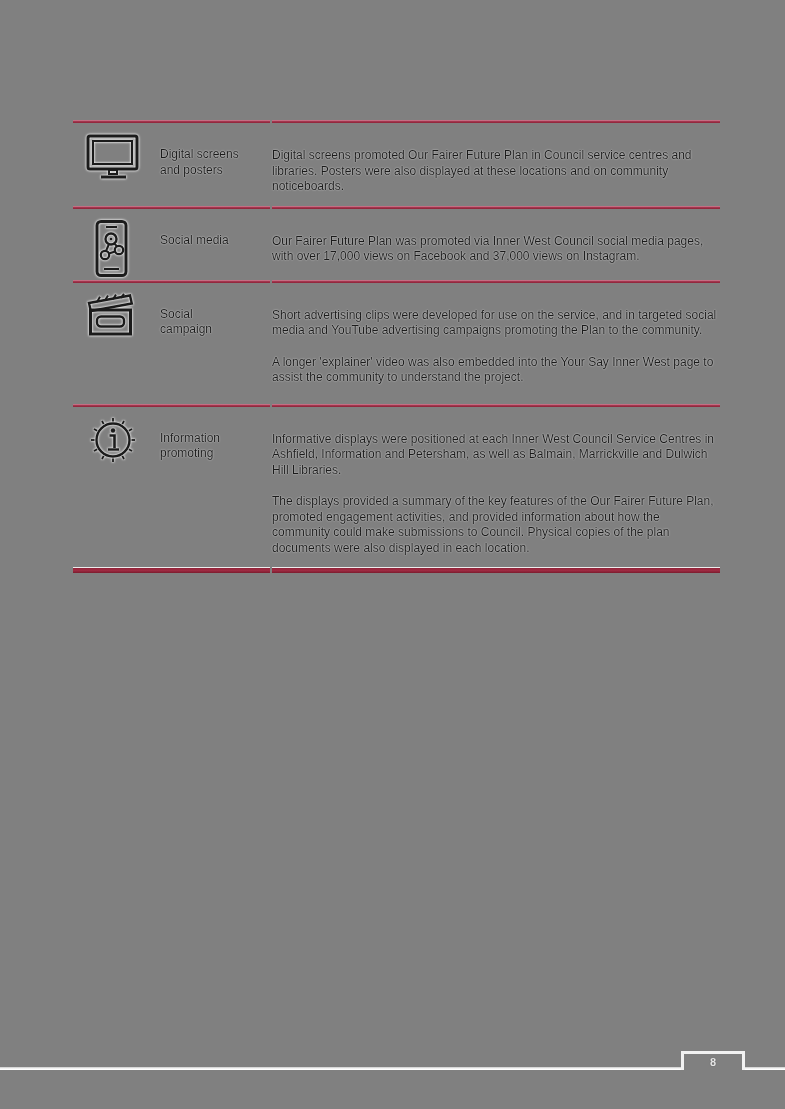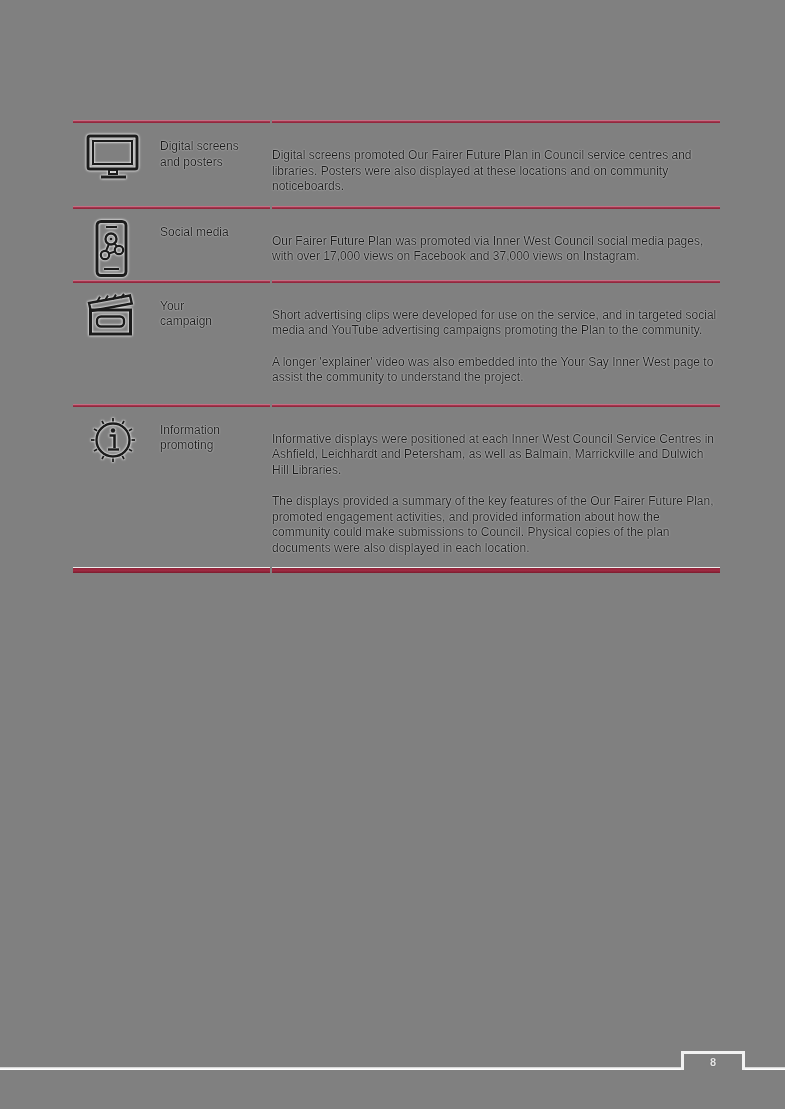--- a/index.html
+++ b/index.html
@@ -30,21 +30,21 @@
   .row.r3 { min-height:121px; }
   .row.r4 { min-height:149px; }
 
   .icon-cell { padding:10px 0 0 12px; }
   .icon { filter:drop-shadow(0 0 1px rgba(255,255,255,.95)) drop-shadow(0 0 1px rgba(255,255,255,.5)); display:block; }
 
   .txt {
     font-size:12px; line-height:15.5px; color:#1b1b1b;
     text-shadow:0 0 1px rgba(255,255,255,.75), 0 0 2px rgba(255,255,255,.45);
   }
-  .label-cell { padding-top:16px; white-space:pre-line; }
+  .label-cell { padding-top:24px; white-space:pre-line; }
   .desc-cell  { padding-top:9px; padding-right:2px; }
   .desc-cell p { margin:16px 0 11px 0; }
 
   
   .footer-line {
     position:absolute; left:0; top:1067px; width:785px; height:3px;
     background:linear-gradient(180deg,#c9c9c9 0%,#ffffff 65%);
     z-index:1;
   }
   .page-tab {
@@ -128,21 +128,21 @@
           <path d="M4 10 L45 2.5 L46.8 10.5 L5.8 18 Z" stroke-width="2.4"></path>
           <line x1="12" y1="9" x2="15" y2="3.8" stroke-width="2"></line>
           <line x1="20" y1="7.6" x2="23" y2="2.6" stroke-width="2"></line>
           <line x1="28" y1="6.2" x2="31" y2="1.6" stroke-width="2"></line>
           <line x1="36" y1="4.8" x2="39" y2="0.9" stroke-width="2"></line>
           <rect x="5.5" y="17" width="40" height="24" stroke-width="3"></rect>
           <rect x="12" y="23.5" width="27" height="10" rx="4" stroke-width="2.4"></rect>
         </g>
       </svg>
     </div>
-    <div class="label-cell txt">Your
+    <div class="label-cell txt">Social
 campaign</div>
     <div class="desc-cell txt">
       <p>Short advertising clips were developed for use on the service, and in targeted social media and YouTube advertising campaigns promoting the Plan to the community.</p>
       <p>A longer 'explainer' video was also embedded into the Your Say Inner West page to assist the community to understand the project.</p>
     </div>
   </div>
 
   <div class="rule">
       <div></div>
       <div></div>
@@ -169,21 +169,21 @@
           </g>
           <circle cx="23" cy="13.5" r="2.2" fill="#1b1b1b" stroke="none"></circle>
           <path d="M19.5 18.5 L24.5 18.5 L24.5 31" stroke-width="2.6"></path>
           <line x1="18" y1="32.5" x2="29" y2="32.5" stroke-width="2.4"></line>
         </g>
       </svg>
     </div>
     <div class="label-cell txt">Information
 promoting</div>
     <div class="desc-cell txt">
-      <p>Informative displays were positioned at each Inner West Council Service Centres in Ashfield, Leichhardt and Petersham, as well as Balmain, Marrickville and Dulwich Hill Libraries.</p>
+      <p>Informative displays were positioned at each Inner West Council Service Centres in Ashfield, Information and Petersham, as well as Balmain, Marrickville and Dulwich Hill Libraries.</p>
       <p>The displays provided a summary of the key features of the Our Fairer Future Plan, promoted engagement activities, and provided information about how the community could make submissions to Council. Physical copies of the plan documents were also displayed in each location.</p>
     </div>
   </div>
 
   <div class="rule thick">
       <div></div>
       <div></div>
     </div>
 
 </div>

